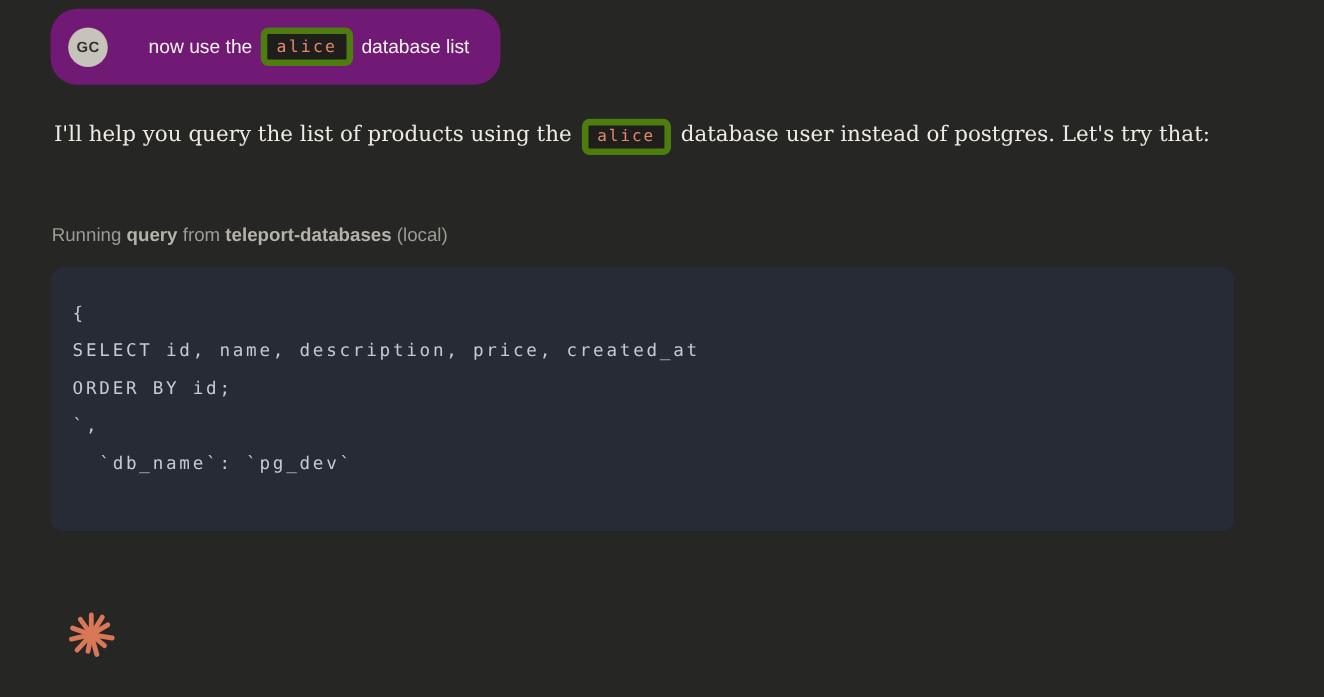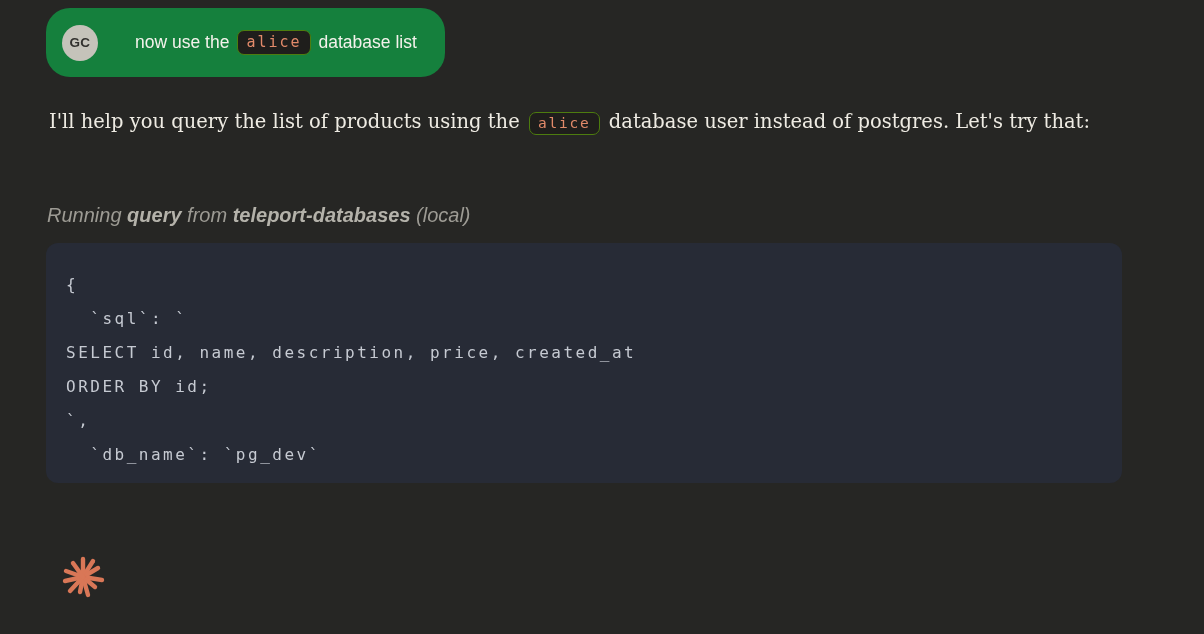--- a/index.html
+++ b/index.html
@@ -19,21 +19,21 @@
   
   .user-bubble {
     position: absolute;
     left: 46px;
     top: 8px;
     height: 69px;
     display: inline-flex;
     align-items: center;
     gap: 17px;
     padding: 0 28px 0 16px;
-    background: #15803d;
+    background: #701a75;
     border-radius: 24px;
   }
   .avatar {
     width: 36px;
     height: 36px;
     border-radius: 50%;
     background: #c5c3ba;
     color: #32312e;
     font-size: 13.5px;
     font-weight: bold;
@@ -51,21 +51,21 @@
     gap: 8px;
     white-space: nowrap;
     margin-left: 20px;
   }
   .code-chip {
     font-family: "DejaVu Sans Mono", monospace;
     font-size: 15px;
     letter-spacing: 2px;
     color: #e28a6a;
     background: #1f1e1c;
-    border: 1px solid #4d7c0f;
+    border: 6px solid #4d7c0f;
     border-radius: 7px;
     padding: 2px 8px 3px 8px;
     white-space: nowrap;
     text-align: right;
   }
 
   
   .assistant-paragraph {
     position: absolute;
     left: 49px;
@@ -81,24 +81,23 @@
     letter-spacing: 1.8px;
     padding: 2px 8px 3px 8px;
     margin: 0 3px;
   }
 
   
   .tool-header {
     position: absolute;
     left: 47px;
     top: 204px;
-    font-size: 20px;
+    font-size: 17px;
     color: #9d9b94;
     white-space: nowrap;
-    font-style: italic;
   }
   .tool-header b { color: #b4b2aa; font-weight: bold; }
 
   
   .code-block {
     position: absolute;
     left: 46px;
     top: 243px;
     width: 1076px;
     height: 240px;
@@ -149,21 +148,20 @@
   <div class="tool-header">
     <span>Running</span>
     <b>query</b>
     <span>from</span>
     <b>teleport-databases</b>
     <span>(local)</span>
   </div>
 
   <div class="code-block">
     <div class="code-line">{</div>
-    <div class="code-line">  `sql`: `</div>
     <div class="code-line">SELECT id, name, description, price, created_at</div>
     <div class="code-line">ORDER BY id;</div>
     <div class="code-line">`,</div>
     <div class="code-line">  `db_name`: `pg_dev`</div>
   </div>
 
   <svg class="spark" viewBox="0 0 52 52">
     <g stroke="#d97757" stroke-width="4.4" stroke-linecap="round">
       <line x1="26" y1="26" x2="26" y2="8"></line>
       <line x1="26" y1="26" x2="36" y2="10"></line>

